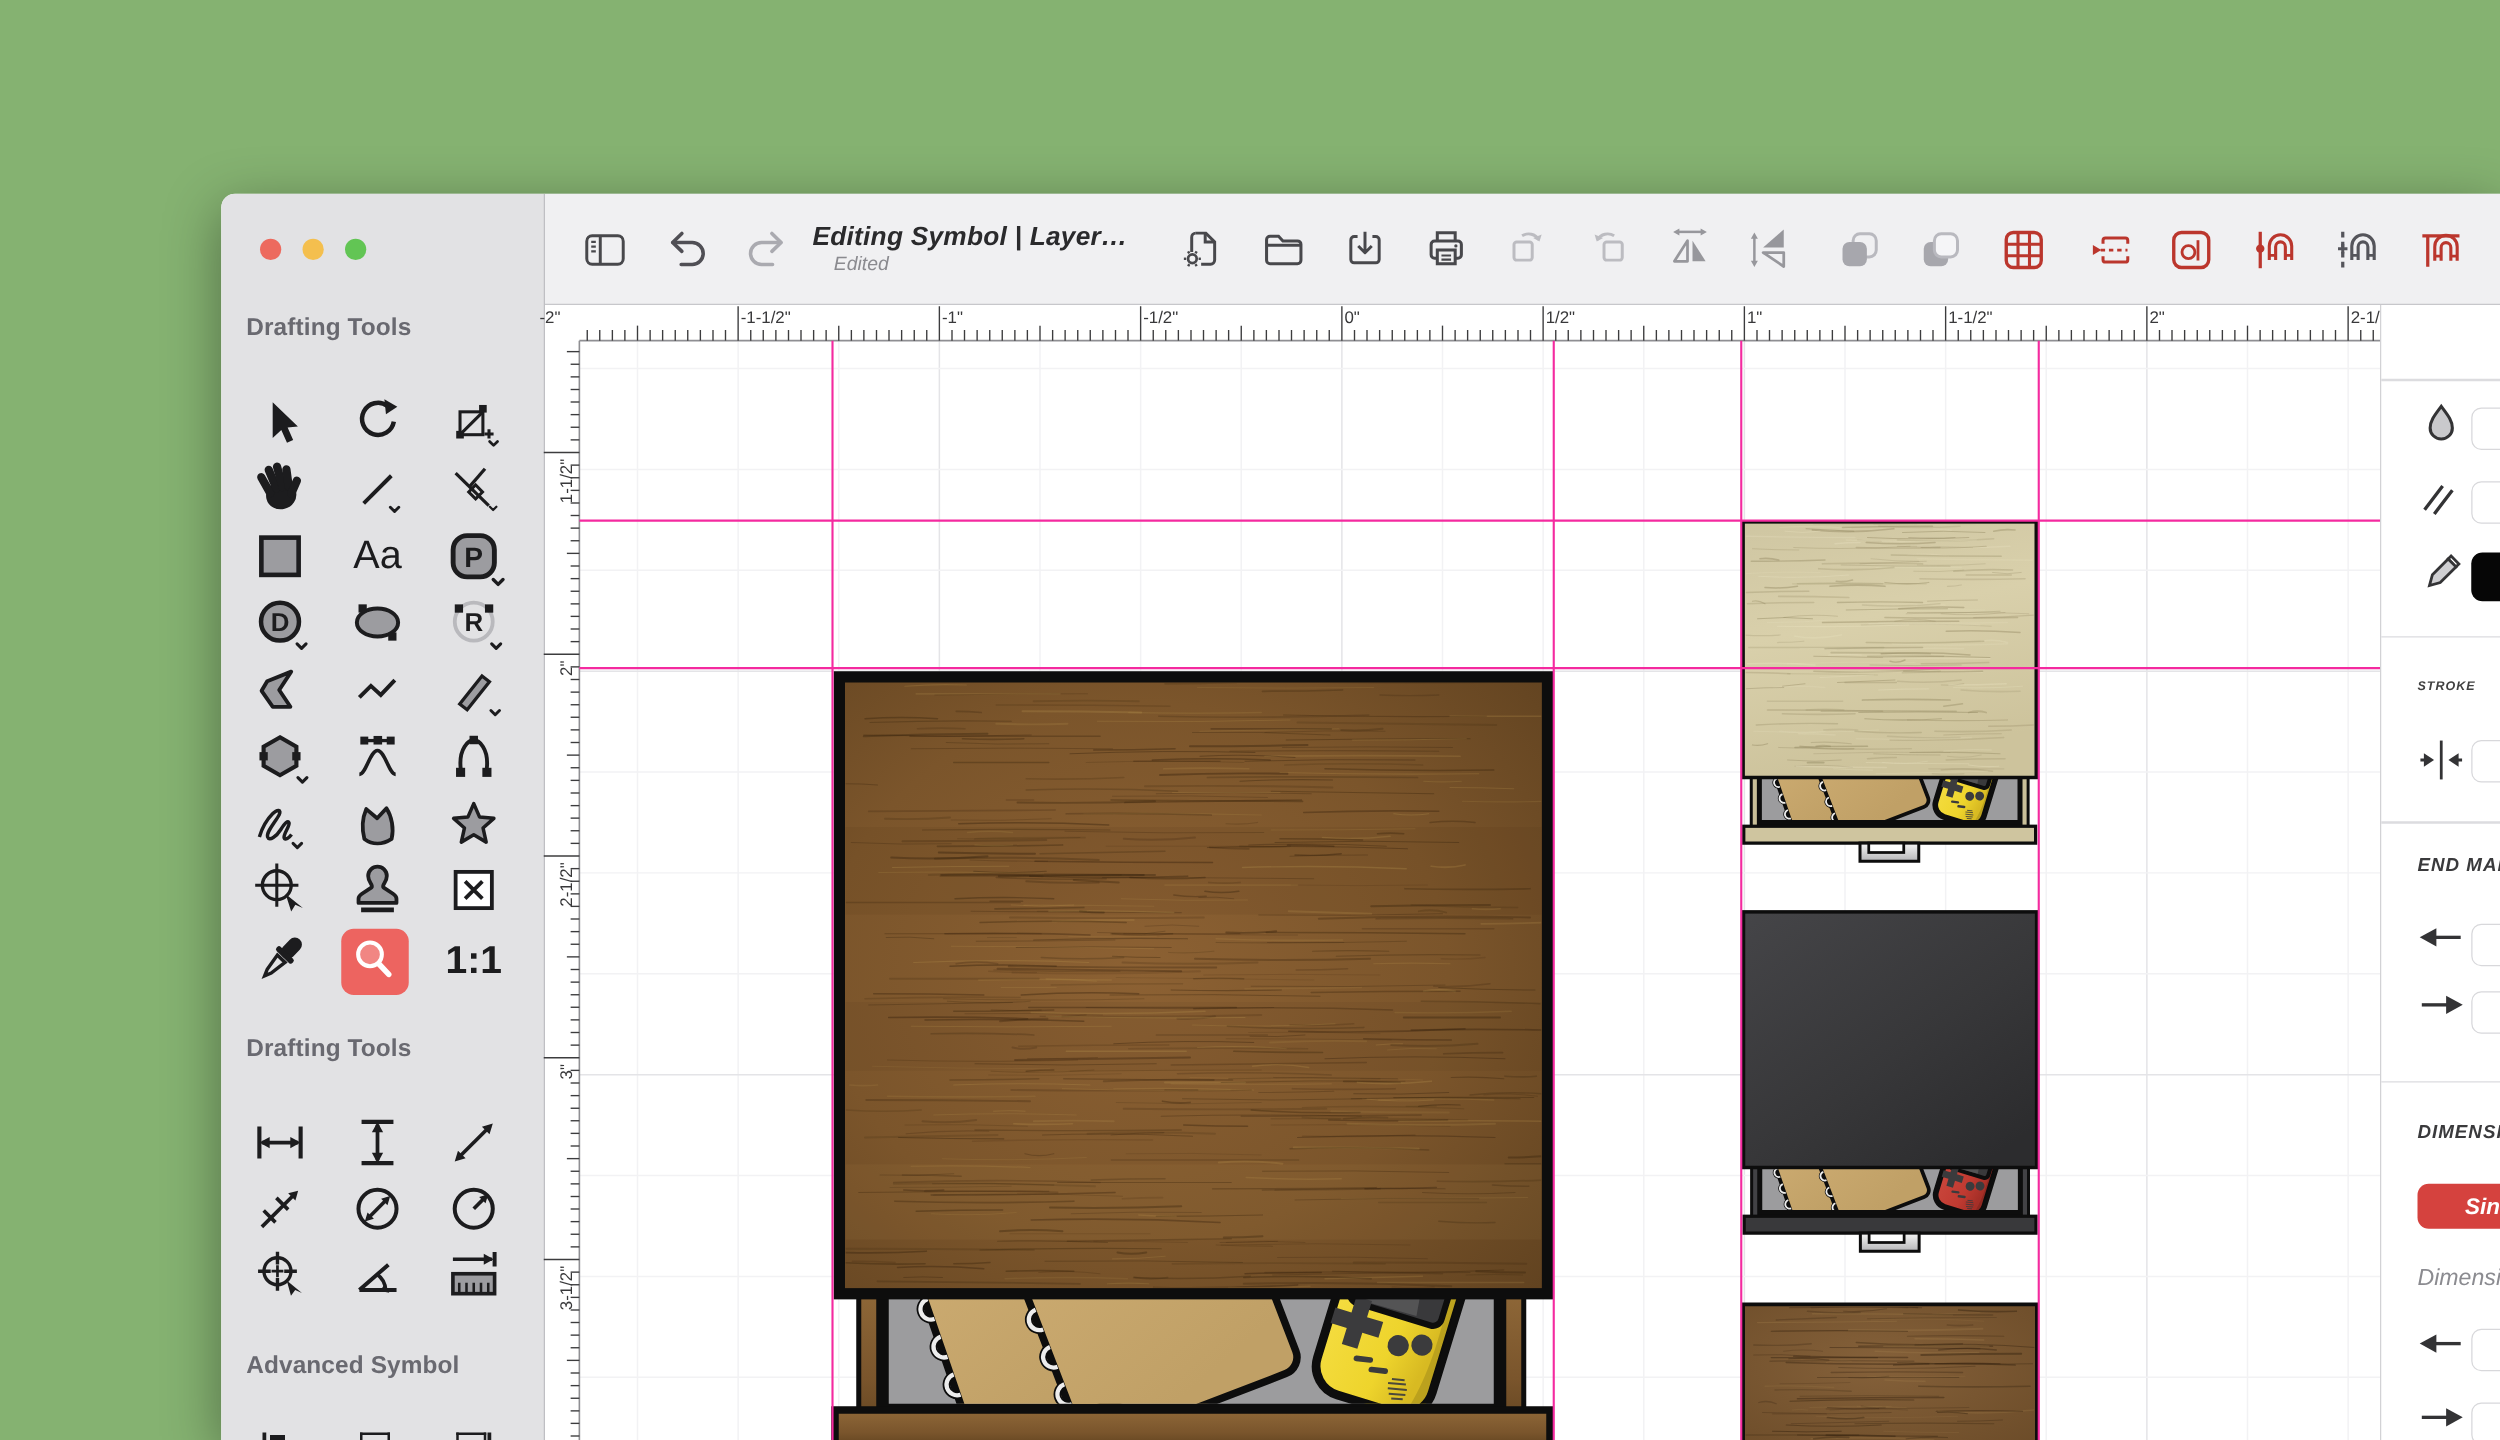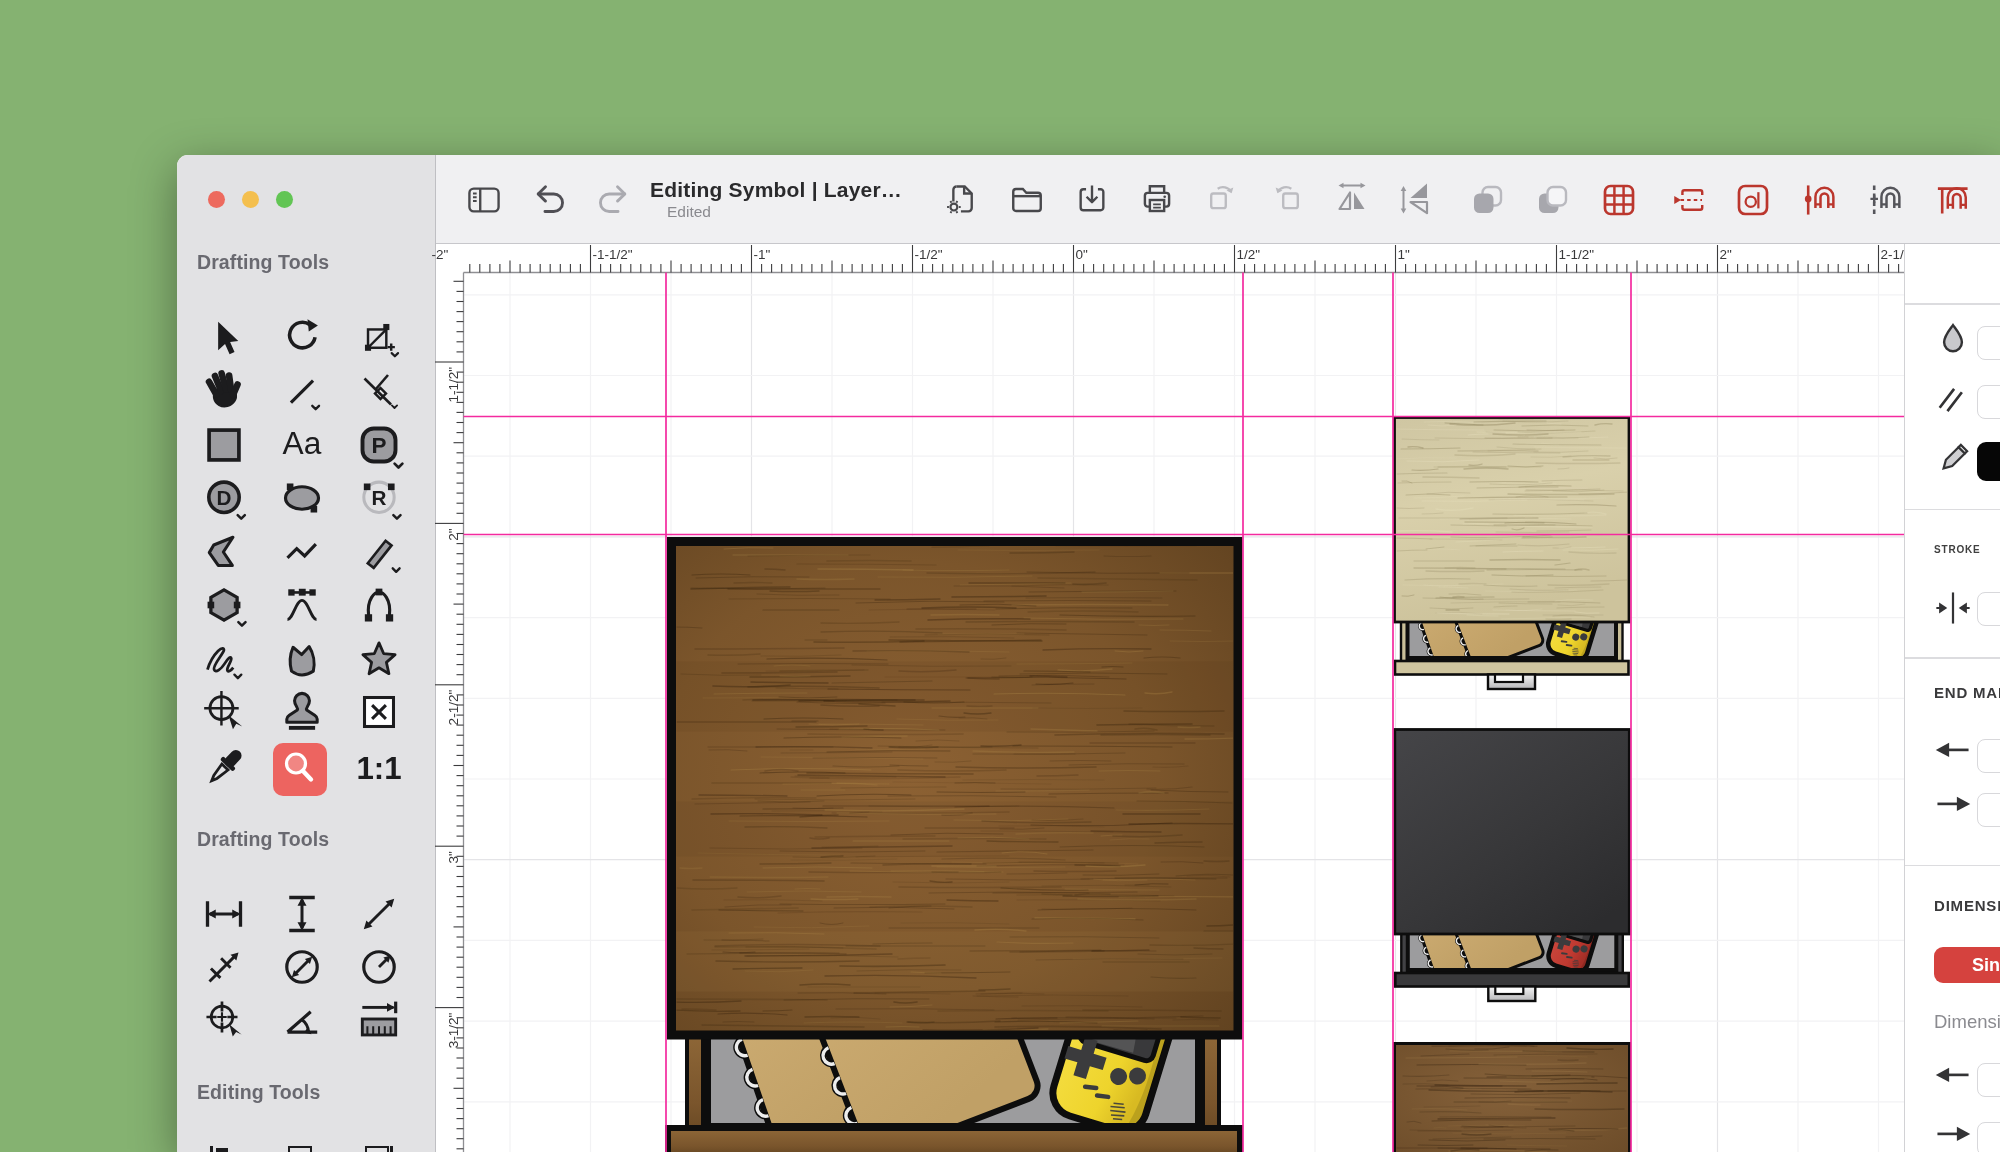--- a/index.html
+++ b/index.html
@@ -1,32 +1,32 @@
 <!DOCTYPE html>
 <html><head><meta charset="utf-8"><style>
 html,body{margin:0;padding:0;width:2000px;height:1152px;overflow:hidden;
 background:#85b271;font-family:"Liberation Sans",sans-serif;}
-.abs{position:absolute;white-space:nowrap;}
+.abs{position:absolute;white-space:nowrap;font-style:italic;}
 #win{position:absolute;left:177px;top:155px;width:1823px;height:997px;
 border-radius:11px 0 0 0;background:#fff;box-shadow:0 12px 45px rgba(0,0,0,0.38);overflow:hidden;}
 #sidebar{position:absolute;left:0;top:0;width:257.5px;height:997px;background:#e2e2e4;
 border-right:1px solid #bfbfc3;}
 #toolbar{position:absolute;left:258.5px;top:0;right:0;height:87.5px;background:#f0f0f2;
 border-bottom:1px solid #c7c7cb;}
 .tl{position:absolute;top:36px;width:17px;height:17px;border-radius:50%;}
 .hdr{position:absolute;font-size:19.5px;font-weight:600;color:#696970;letter-spacing:0.1px;white-space:nowrap;}
 </style></head><body>
 <div id="win">
 <div id="sidebar">
 <div class="tl" style="left:31px;background:#ed6a5e"></div>
 <div class="tl" style="left:65px;background:#f4bf4e"></div>
 <div class="tl" style="left:99px;background:#62c554"></div>
 <div class="hdr" style="left:20px;top:96px">Drafting Tools</div>
 <div class="hdr" style="left:20px;top:673px">Drafting Tools</div>
-<div class="hdr" style="left:20px;top:926px">Editing Tools</div>
+<div class="hdr" style="left:20px;top:926px">Advanced Symbol</div>
 </div>
 <div id="toolbar"></div>
 </div>
 <svg style="position:absolute;left:206.0px;top:320.0px;overflow:visible" width="36" height="36" viewBox="0 0 36 36">
     <g transform="translate(18.0,18.0) scale(1.3) translate(-18.0,-18.0)">
       <path d="M13.5,5.5 L13.5,27.5 L18.8,22.6 L22.3,30.5 L26.1,28.7 L22.7,21 L29,20.4 Z" fill="#1c1c1e"></path>
     </g>
   </svg>
 <svg style="position:absolute;left:283.5px;top:320.0px;overflow:visible" width="36" height="36" viewBox="0 0 36 36">
     <g transform="translate(18.0,18.0) scale(1.28) translate(-18.0,-18.0)">

